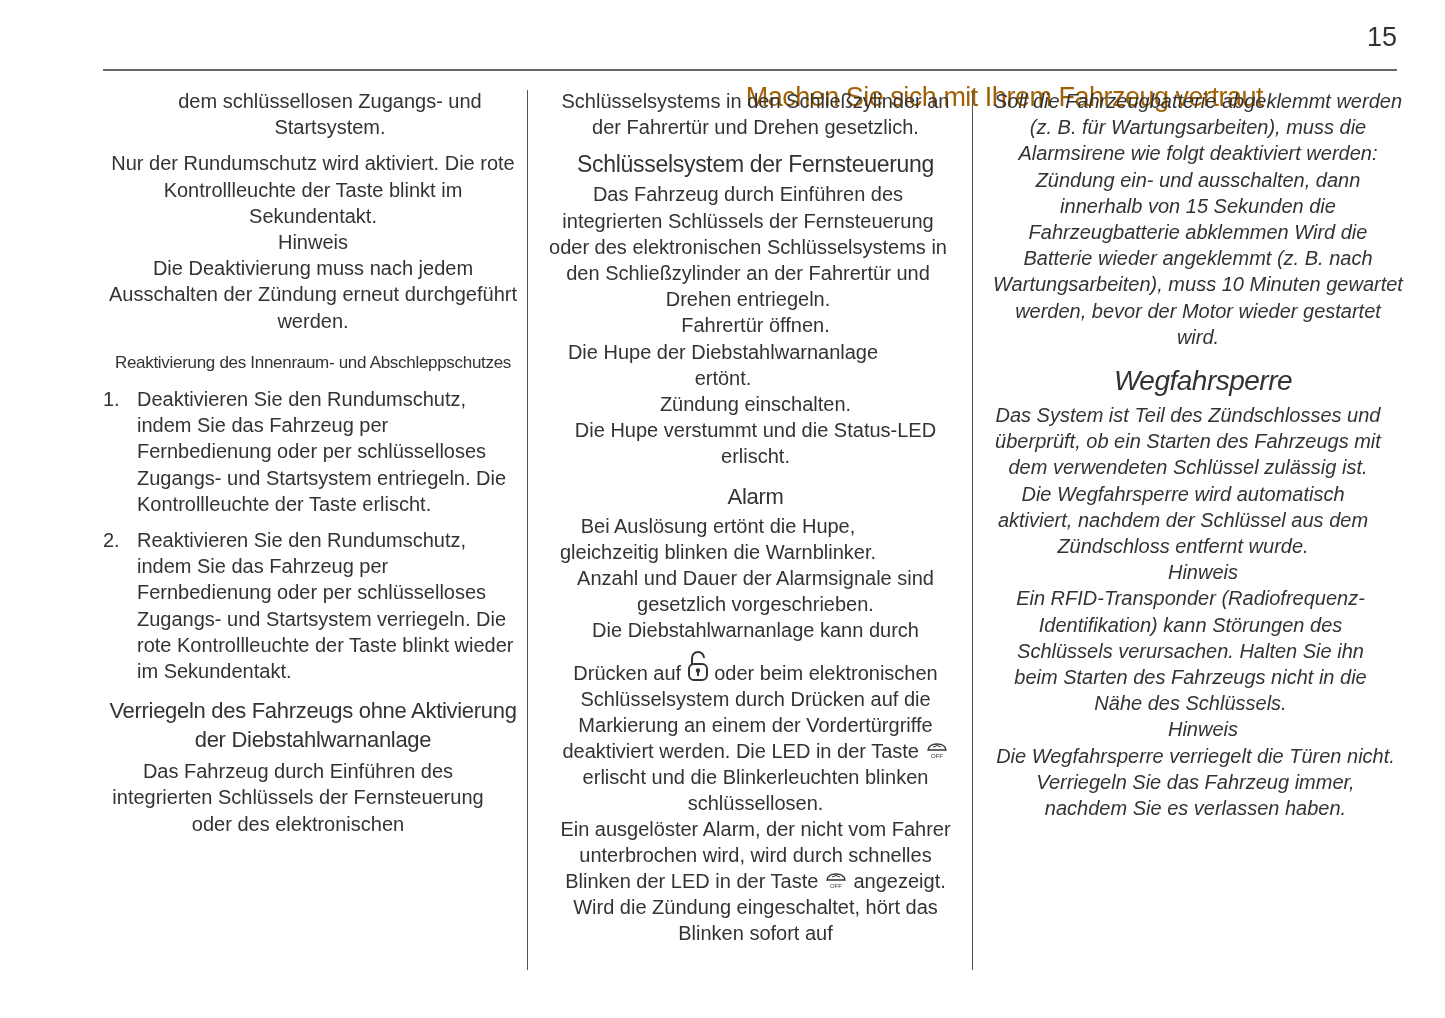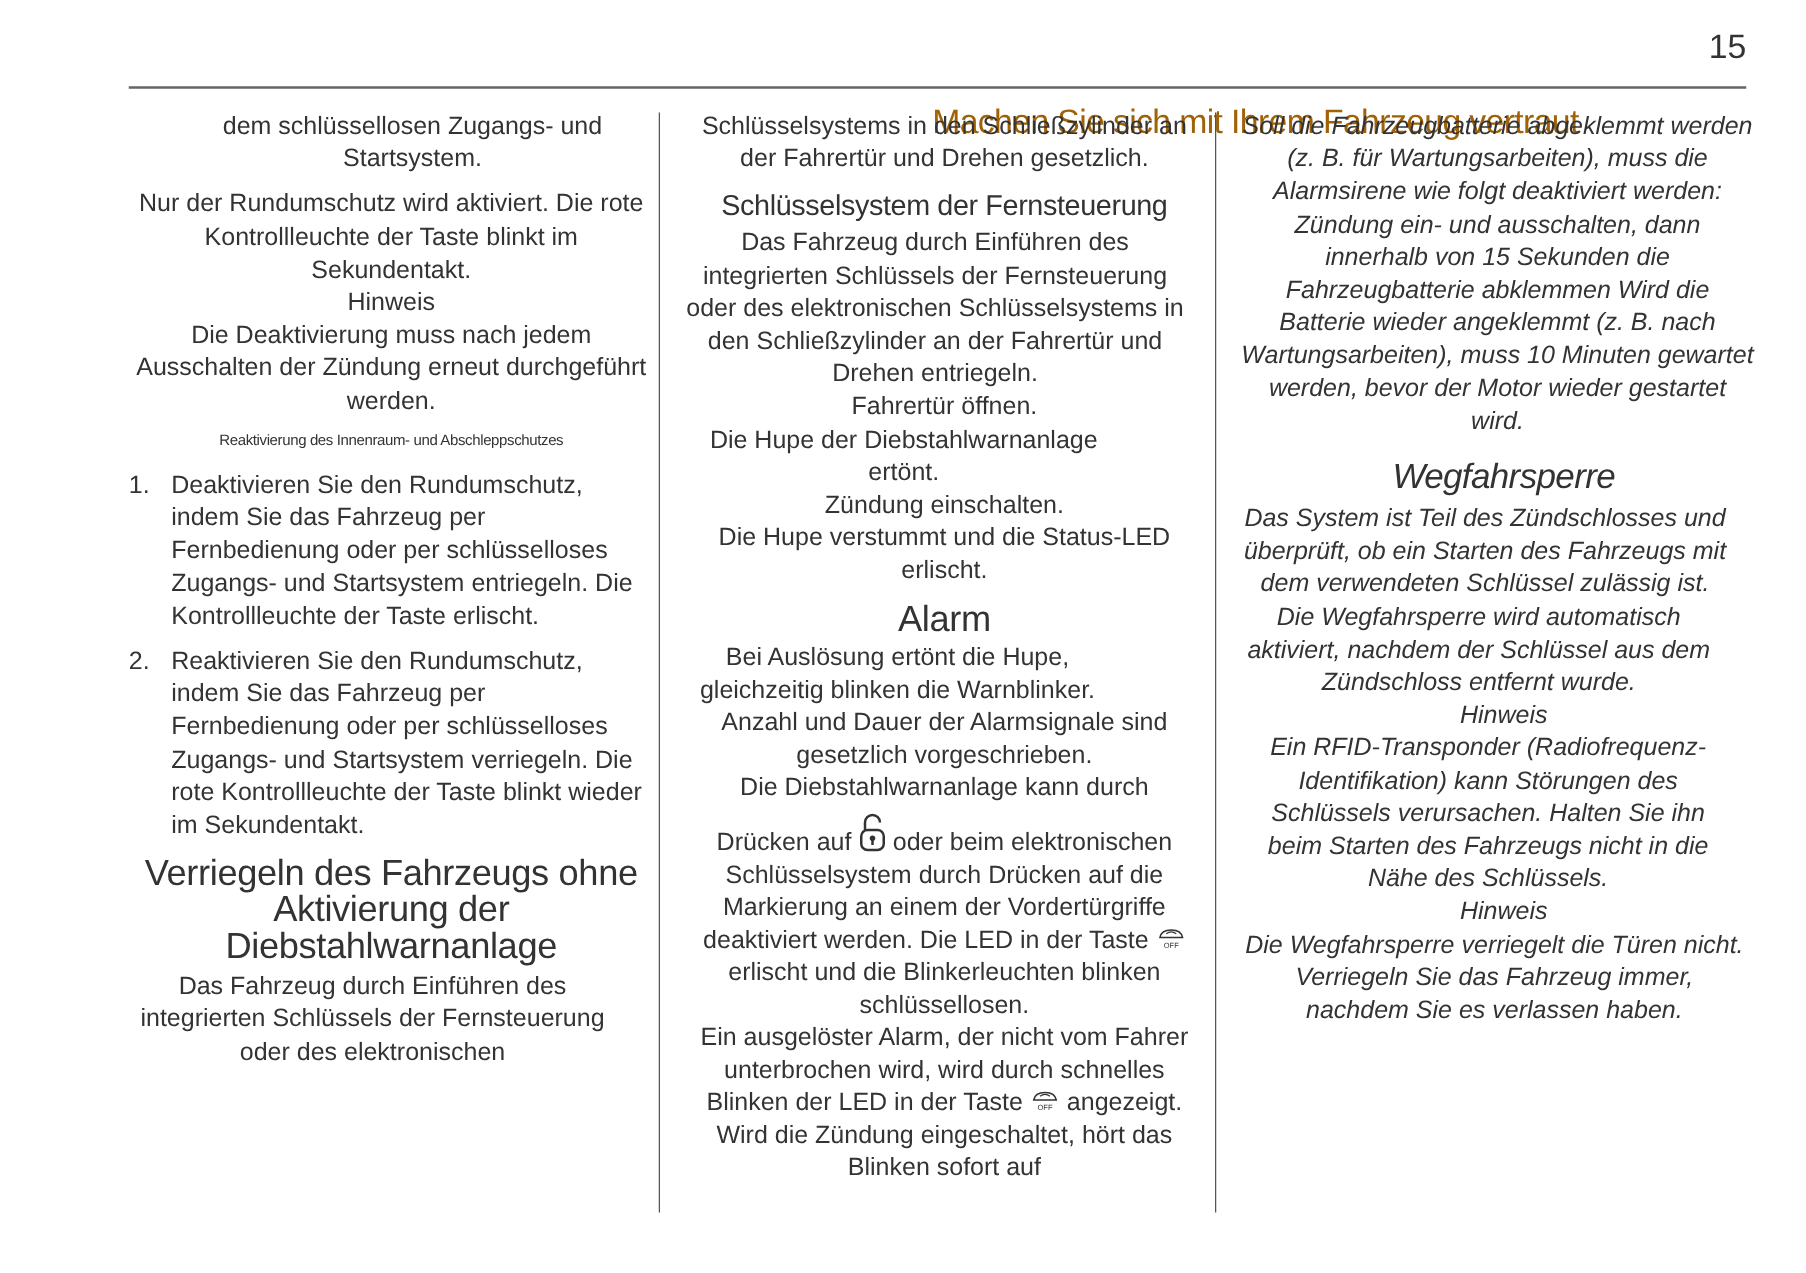--- a/index.html
+++ b/index.html
@@ -10,22 +10,22 @@
   .header-rule { position:absolute; top:69px; left:103px; width:1294px; height:2px; background:#666; }
   .col { position:absolute; top:88px; font-size:20px; line-height:26.2px; }
   .col1 { left:103px; width:420px; }
   .col2 { left:548px; width:415px; }
   .col3 { left:993px; width:420px;font-style:italic; }
   .divider { position:absolute; top:90px; width:1px; height:880px; background:#555; }
   .d1 { left:527px; } .d2 { left:972px; }
   p { margin:0;text-align:center; }
   .indent { padding-left:34px; }
   .gap { margin-top:10px; }
-  .h3 { font-size:12px; letter-spacing:-0.3px; margin-top:5px; }
-  .h2 { font-size:29px; line-height:29px; margin-top:12px; margin-bottom:4px; letter-spacing:-0.3px; }
+  .h3 { font-size:17px; letter-spacing:-0.3px; margin-top:16px; }
+  .h2 { font-size:22px; line-height:29px; margin-top:12px; margin-bottom:4px; letter-spacing:-0.3px; }
   .h1 { font-size:28px; line-height:34px; margin-top:14px; margin-bottom:4px; letter-spacing:-0.5px; }
   .note { margin:0; }
   ol { margin:10px 0 0 0; padding:0; list-style:none; }
   ol li { position:relative; padding-left:34px; margin-bottom:10px; }
   ol li .num { position:absolute; left:0; top:0; }
   .icon-inline { display:inline-block; vertical-align:baseline; }
   .lockline { line-height:26px; margin-top:6px; }
 </style>
 </head>
 <body>

